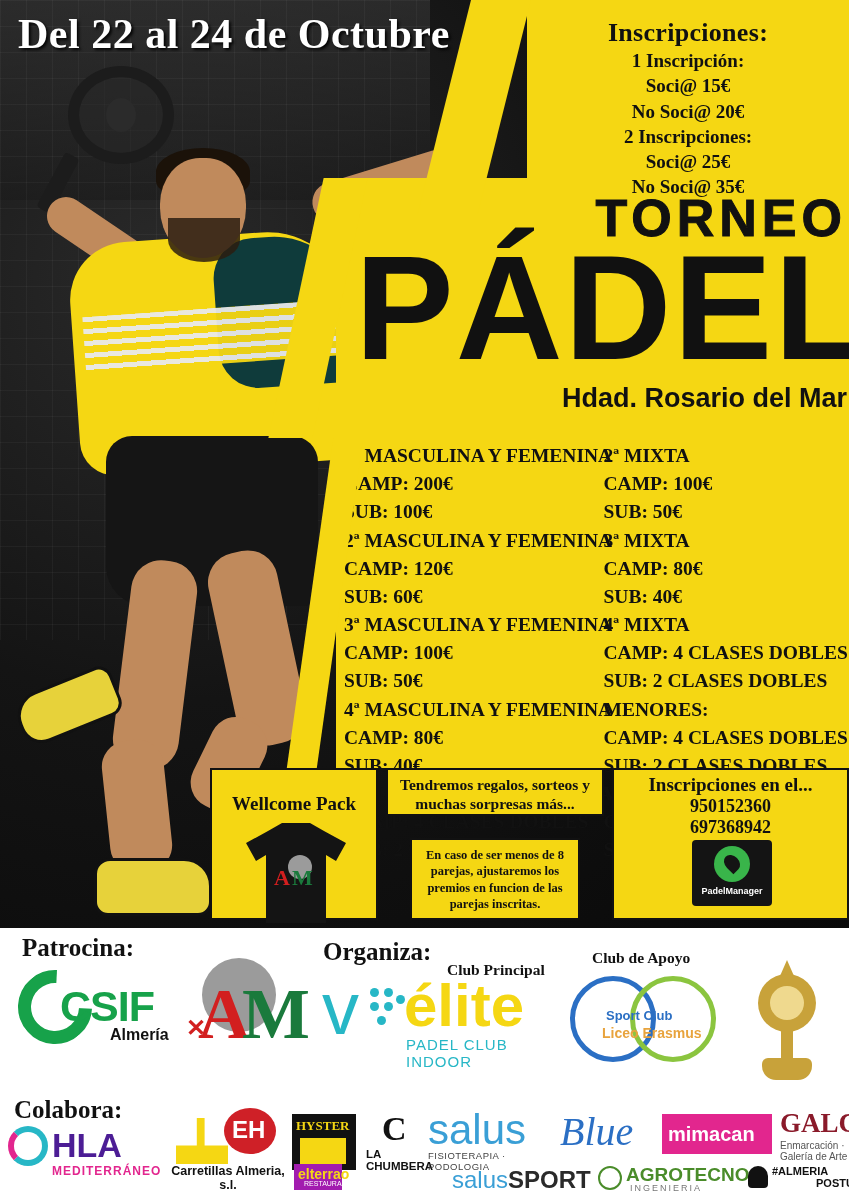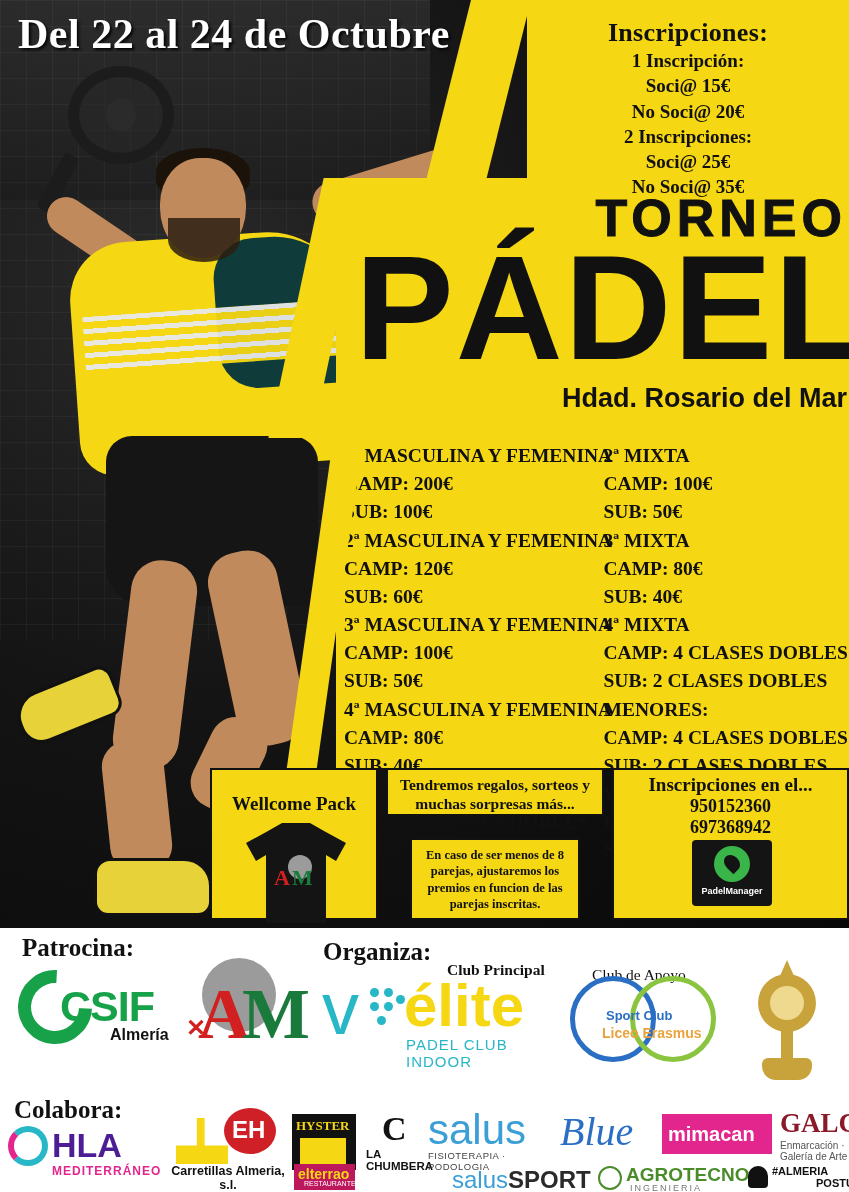--- a/index.html
+++ b/index.html
@@ -175,21 +175,21 @@
 
   
   .sponsors { position:absolute; left:0; top: 928px; width: 849px; height: 264px; background:#fff; }
   .sp-label {
     font-family: "Liberation Serif", serif; font-weight: 700; color:#111;
   }
   .lbl-patrocina { position:absolute; left: 22px; top: 6px; font-size: 25px; }
   .lbl-organiza { position:absolute; left: 323px; top: 10px; font-size: 25px; }
   .lbl-colabora { position:absolute; left: 14px; top: 168px; font-size: 25px; }
   .lbl-club-principal { position:absolute; left: 447px; top: 33px; font-size: 15.5px; font-weight:700; }
-  .lbl-club-apoyo { position:absolute; left: 592px; top: 38px; font-size: 15.5px; font-weight:400; }
+  .lbl-club-apoyo { position:absolute; left: 592px; top: 21px; font-size: 15.5px; font-weight:700; }
 
   
   .csif { position:absolute; left: 18px; top: 40px; width: 160px; height: 86px; }
   .csif-c {
     position:absolute; left: 0; top: 2px; width: 74px; height: 74px; border-radius:50%;
     border: 13px solid #17a24a; border-right-color: transparent; transform: rotate(-42deg);
   }
   .csif-txt { position:absolute; left: 42px; top: 14px; font-family:"Liberation Sans",sans-serif; font-weight:700; font-size: 43px; color:#17a24a; letter-spacing:-1px;}
   .csif-sub { position:absolute; left: 92px; top: 58px; font-family:"Liberation Sans",sans-serif; font-weight:700; font-size: 16px; color:#111;}
 
@@ -253,21 +253,21 @@
           font-family:"Liberation Serif",serif; font-size: 40px; font-style:italic; color:#2b6fc4; }
 
   .mimacan { position:absolute; left: 662px; top: 186px; width: 110px; height: 40px; background:#e2268e; }
   .mi-t { position:absolute; left: 6px; top: 9px; font-size: 20px; color:#fff; font-weight:700; font-family:"Liberation Sans",sans-serif;}
 
   .galce { position:absolute; left: 780px; top: 180px; width: 68px; height: 52px; }
   .ga-t { position:absolute; left: 0; top: 0; font-size: 27px; font-weight:700; color:#8a1a2a; font-family:"Liberation Serif",serif;}
   .ga-s { position:absolute; left: 0; top: 32px; font-size: 10px; color:#555; font-family:"Liberation Sans",sans-serif;}
 
   
-  .elterrao { position:absolute; left: 294px; top: 236px; width: 61px; height: 26px; background:#be185d; }
+  .elterrao { position:absolute; left: 294px; top: 236px; width: 48px; height: 26px; background:#a21caf; }
   .et-t { position:absolute; left: 4px; top: 2px; font-size: 14px; color:#f5d713; font-weight:700; font-family:"Liberation Sans",sans-serif;}
   .et-s { position:absolute; left: 10px; top: 16px; font-size: 7px; color:#fff; font-family:"Liberation Sans",sans-serif;}
 
   .salussport { position:absolute; left: 452px; top: 238px; width: 150px; height: 28px; }
   .ss-a { font-size: 24px; color:#3a9fd6; font-family:"Liberation Sans",sans-serif;}
   .ss-b { font-size: 24px; color:#2a2a2a; font-family:"Liberation Sans",sans-serif; font-weight:700;}
 
   .agrotecno { position:absolute; left: 596px; top: 236px; width: 150px; height: 30px; }
   .ag-t { position:absolute; left: 30px; top: 0; font-size: 19px; font-weight:700; color:#4a8c2a; font-family:"Liberation Sans",sans-serif;}
   .ag-s { position:absolute; left: 34px; top: 19px; font-size: 9px; color:#777; font-family:"Liberation Sans",sans-serif; letter-spacing:2px;}

